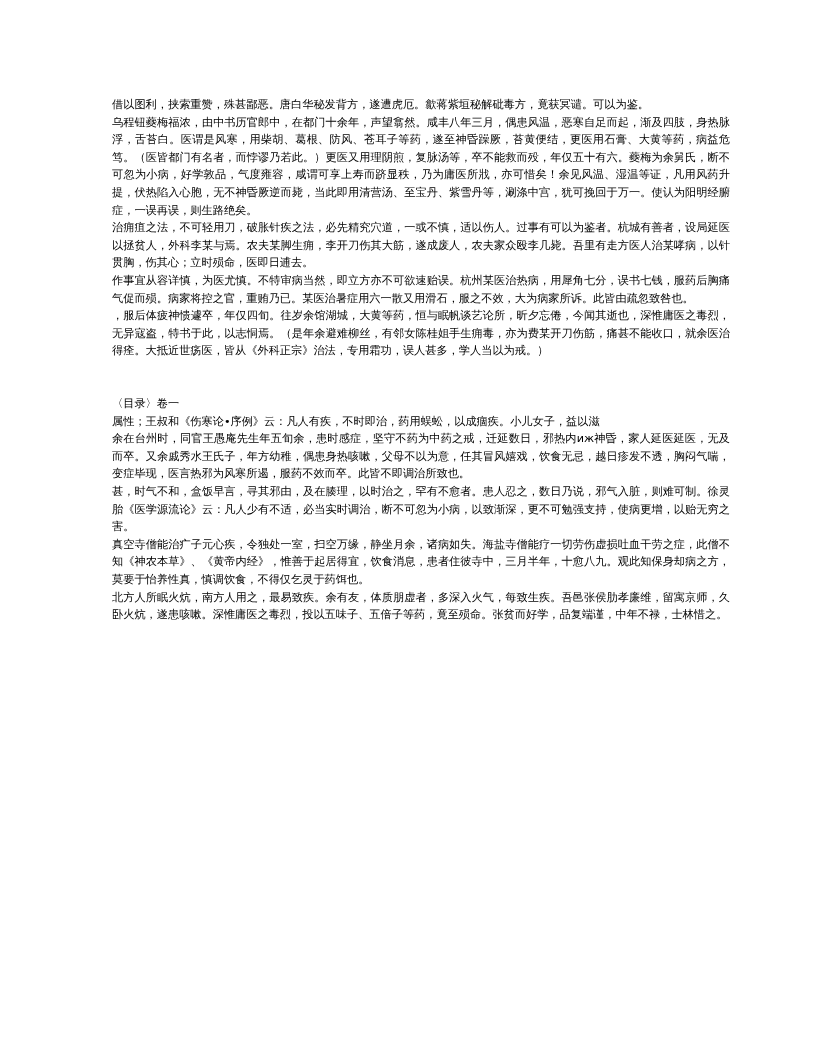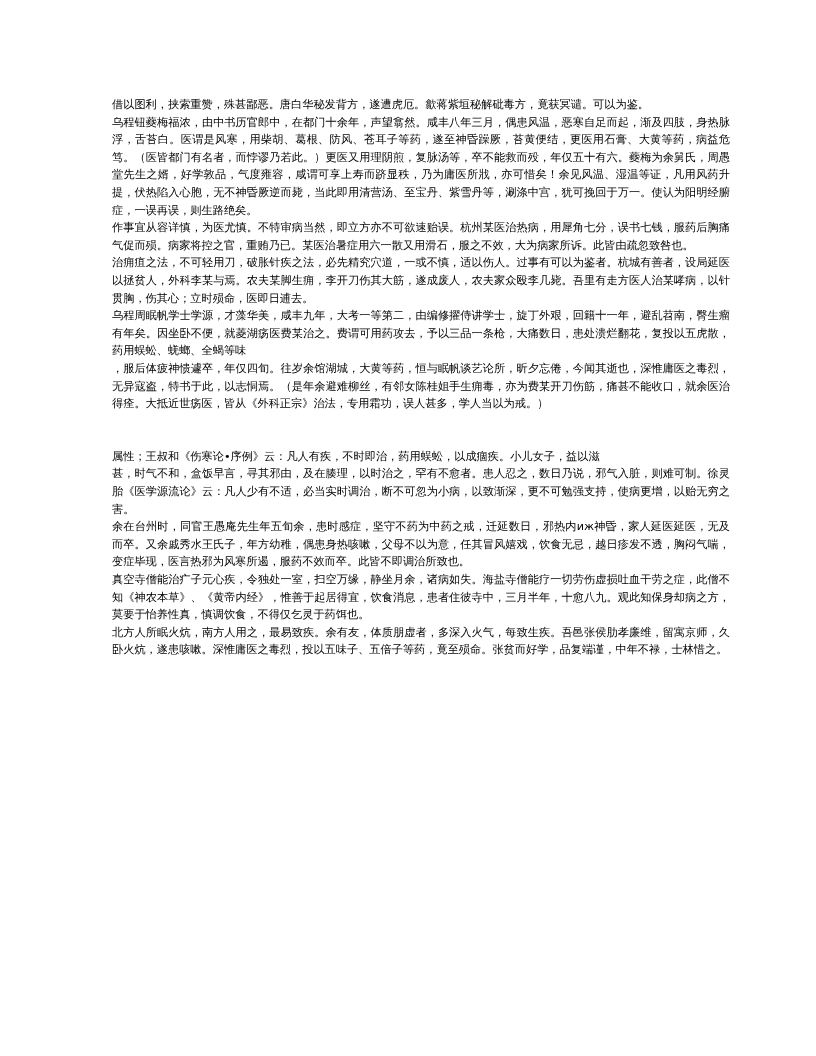--- a/index.html
+++ b/index.html
@@ -34,27 +34,27 @@
   .spacer {
     height: 17.6px;
   }
 </style>
 </head>
 <body>
 
 <div class="page">
   <div class="doc-body">
     <p class="para">借以图利，挟索重赞，殊甚鄙恶。唐白华秘发背方，遂遭虎厄。歙蒋紫垣秘解砒毒方，竟获冥谴。可以为鉴。</p>
-    <p class="para">乌程钮蘷梅福浓，由中书历官郎中，在都门十余年，声望翕然。咸丰八年三月，偶患风温，恶寒自足而起，渐及四肢，身热脉浮，舌苔白。医谓是风寒，用柴胡、葛根、防风、苍耳子等药，遂至神昏躁厥，苔黄便结，更医用石膏、大黄等药，病益危笃。（医皆都门有名者，而悖谬乃若此。）更医又用理阴煎，复脉汤等，卒不能救而殁，年仅五十有六。蘷梅为余舅氏，周愚堂先生之婿，好学敦品，气度雍容，咸谓可享上寿而跻显秩，乃为庸医所戕，亦可惜矣！余见风温、湿温等证，凡用风药升提，伏热陷入心胞，无不神昏厥逆而毙，当此即用清营汤、至宝丹、紫雪丹等，涮涤中宫，犹可挽回于万一。使认为阳明经腑症，一误再误，则生路绝矣。</p>
+    <p class="para">乌程钮蘷梅福浓，由中书历官郎中，在都门十余年，声望翕然。咸丰八年三月，偶患风温，恶寒自足而起，渐及四肢，身热脉浮，舌苔白。医谓是风寒，用柴胡、葛根、防风、苍耳子等药，遂至神昏躁厥，苔黄便结，更医用石膏、大黄等药，病益危笃。（医皆都门有名者，而悖谬乃若此。）更医又用理阴煎，复脉汤等，卒不能救而殁，年仅五十有六。蘷梅为余舅氏，断不可忽为小病，好学敦品，气度雍容，咸谓可享上寿而跻显秩，乃为庸医所戕，亦可惜矣！余见风温、湿温等证，凡用风药升提，伏热陷入心胞，无不神昏厥逆而毙，当此即用清营汤、至宝丹、紫雪丹等，涮涤中宫，犹可挽回于万一。使认为阳明经腑症，一误再误，则生路绝矣。</p>
+    <p class="para">治痈疽之法，不可轻用刀，破胀针疾之法，必先精究穴道，一或不慎，适以伤人。过事有可以为鉴者。杭城有善者，设局延医以拯贫人，外科李某与焉。农夫某脚生痈，李开刀伤其大筋，遂成废人，农夫家众殴李几毙。吾里有走方医人治某哮病，以针贯胸，伤其心；立时殒命，医即日逋去。</p>
     <p class="para">作事宜从容详慎，为医尤慎。不特审病当然，即立方亦不可欲速贻误。杭州某医治热病，用犀角七分，误书七钱，服药后胸痛气促而殒。病家将控之官，重贿乃已。某医治暑症用六一散又用滑石，服之不效，大为病家所诉。此皆由疏忽致咎也。</p>
-    <p class="para">治痈疽之法，不可轻用刀，破胀针疾之法，必先精究穴道，一或不慎，适以伤人。过事有可以为鉴者。杭城有善者，设局延医以拯贫人，外科李某与焉。农夫某脚生痈，李开刀伤其大筋，遂成废人，农夫家众殴李几毙。吾里有走方医人治某哮病，以针贯胸，伤其心；立时殒命，医即日逋去。</p>
-    <p class="para">乌程周眠帆学士学源，才藻华美，咸丰九年，大考一等第二，由编修擢侍讲学士，旋丁外艰，回籍十一年，避乱苕南，臀生瘤有年矣。因坐卧不便，就菱湖疡医费某治之。费谓可用药攻去，予以三品一条枪，大痛数日，患处溃烂翻花，复投以五虎散，药用蜈蚣、蜣螂、全蝎等味</p>
     <p class="para">，服后体疲神愦遽卒，年仅四旬。往岁余馆湖城，大黄等药，恒与眠帆谈艺论所，昕夕忘倦，今闻其逝也，深惟庸医之毒烈，无异寇盗，特书于此，以志恫焉。（是年余避难柳丝，有邻女陈桂姐手生痈毒，亦为费某开刀伤筋，痛甚不能收口，就余医治得痊。大抵近世疡医，皆从《外科正宗》治法，专用霜功，误人甚多，学人当以为戒。）</p>
     <div class="spacer"></div>
     <div class="spacer"></div>
     <p class="para"></p>
+    <p class="para">〈目录〉卷一</p>
     <p class="para">属性；王叔和《伤寒论•序例》云：凡人有疾，不时即治，药用蜈蚣，以成痼疾。小儿女子，益以滋</p>
+    <p class="para">余在台州时，同官王愚庵先生年五旬余，患时感症，坚守不药为中药之戒，迁延数日，邪热内иж神昏，家人延医延医，无及而卒。又余戚秀水王氏子，年方幼稚，偶患身热咳嗽，父母不以为意，任其冒风嬉戏，饮食无忌，越日疹发不透，胸闷气喘，变症毕现，医言热邪为风寒所遏，服药不效而卒。此皆不即调治所致也。</p>
     <p class="para">甚，时气不和，盒饭早言，寻其邪由，及在腠理，以时治之，罕有不愈者。患人忍之，数日乃说，邪气入脏，则难可制。徐灵胎《医学源流论》云：凡人少有不适，必当实时调治，断不可忽为小病，以致渐深，更不可勉强支持，使病更增，以贻无穷之害。</p>
-    <p class="para">余在台州时，同官王愚庵先生年五旬余，患时感症，坚守不药为中药之戒，迁延数日，邪热内иж神昏，家人延医延医，无及而卒。又余戚秀水王氏子，年方幼稚，偶患身热咳嗽，父母不以为意，任其冒风嬉戏，饮食无忌，越日疹发不透，胸闷气喘，变症毕现，医言热邪为风寒所遏，服药不效而卒。此皆不即调治所致也。</p>
     <p class="para">真空寺僧能治疒子元心疾，令独处一室，扫空万缘，静坐月余，诸病如失。海盐寺僧能疗一切劳伤虚损吐血干劳之症，此僧不知《神农本草》、《黄帝内经》，惟善于起居得宜，饮食消息，患者住彼寺中，三月半年，十愈八九。观此知保身却病之方，莫要于怡养性真，慎调饮食，不得仅乞灵于药饵也。</p>
     <p class="para">北方人所眠火炕，南方人用之，最易致疾。余有友，体质朋虚者，多深入火气，每致生疾。吾邑张侯肋孝廉维，留寓京师，久卧火炕，遂患咳嗽。深惟庸医之毒烈，投以五味子、五倍子等药，竟至殒命。张贫而好学，品复端谨，中年不禄，士林惜之。</p>
   </div>
 </div>
 
 </body></html>

